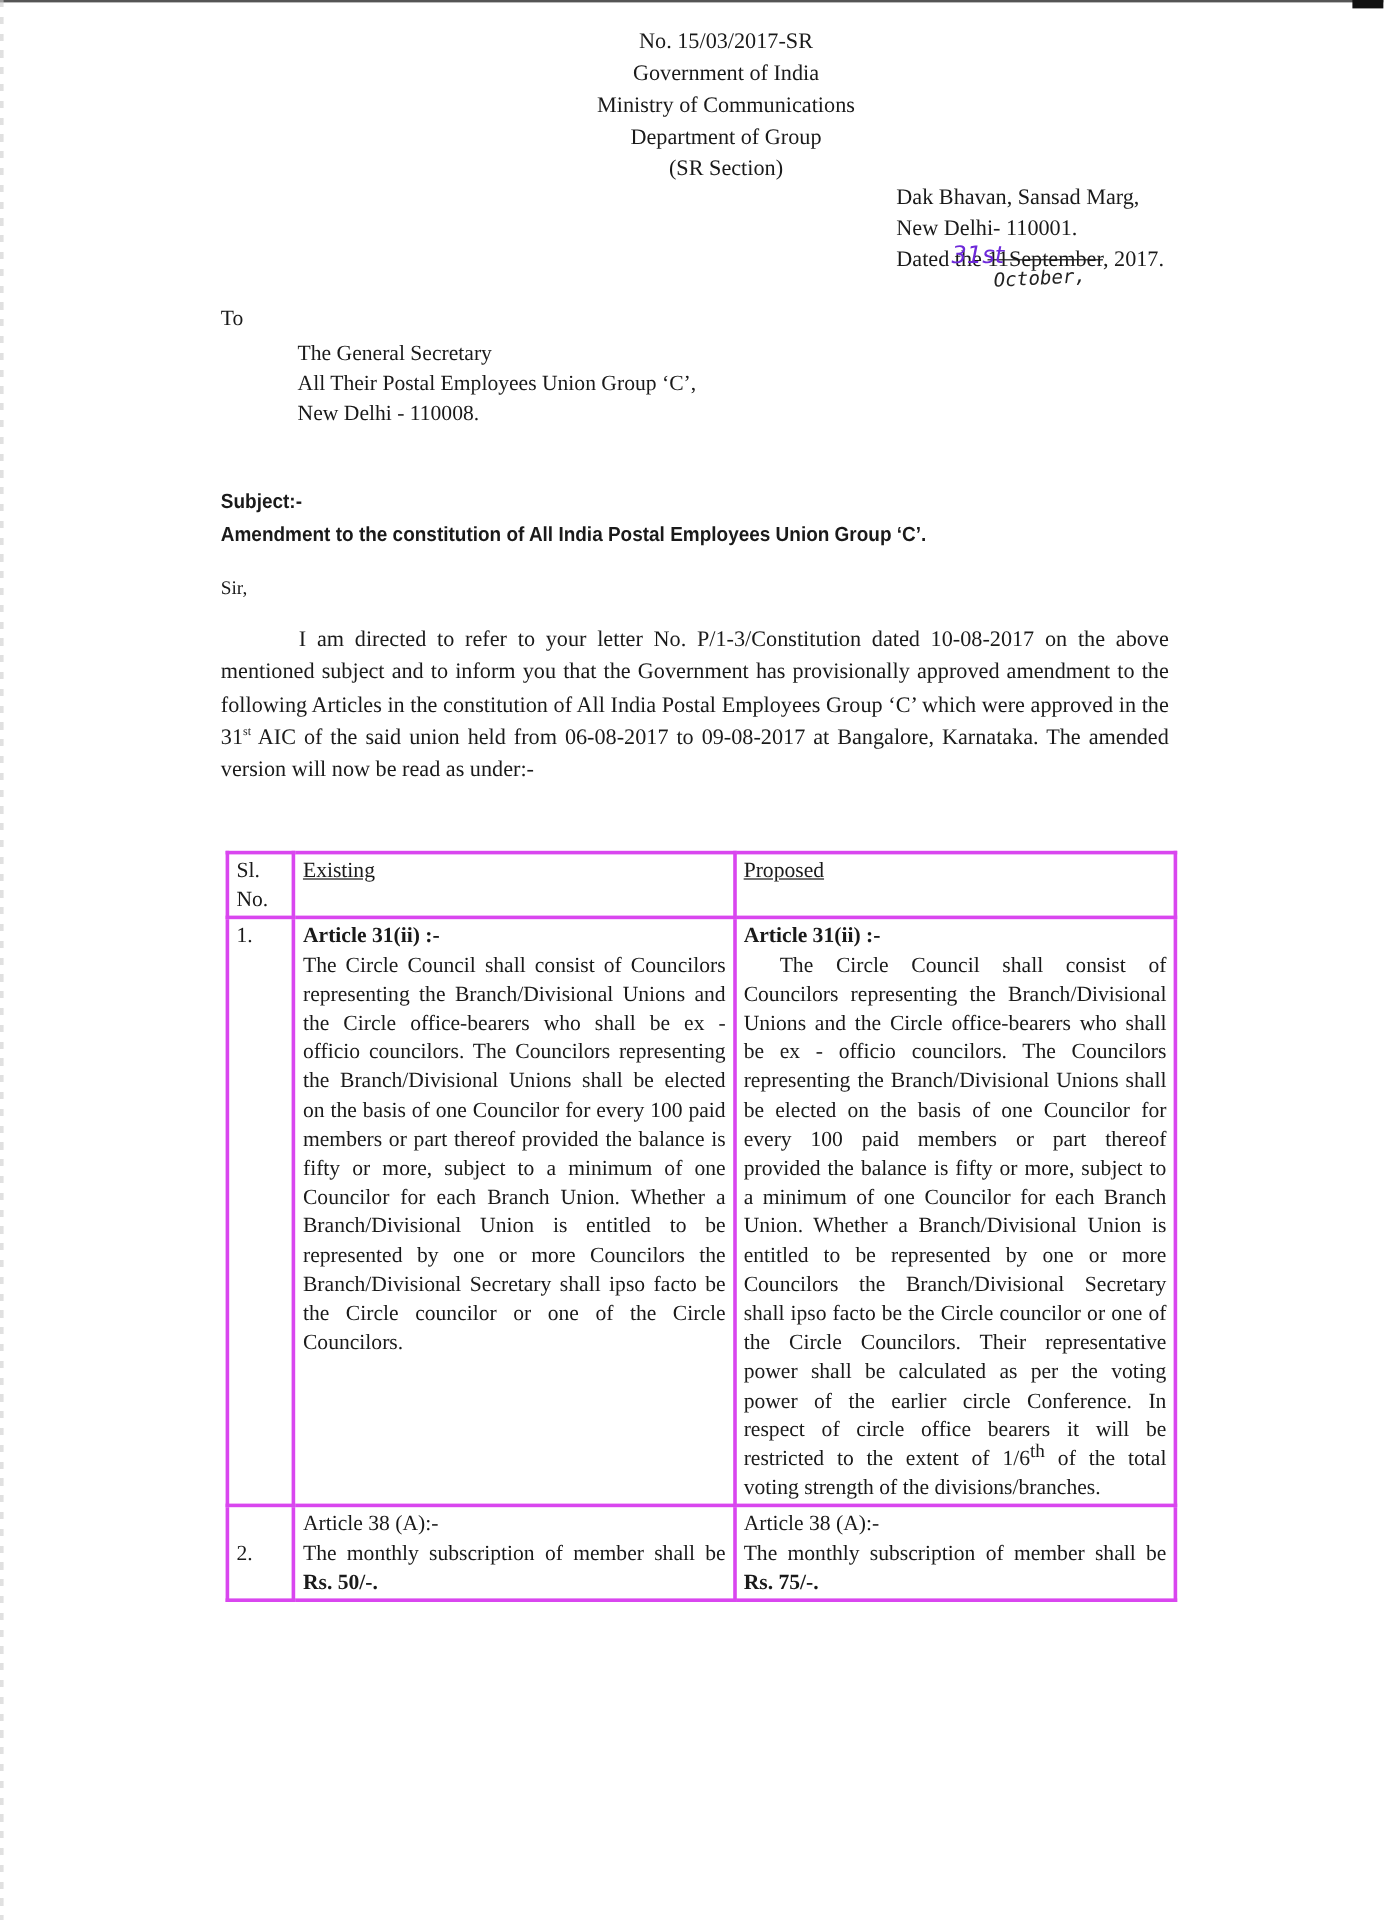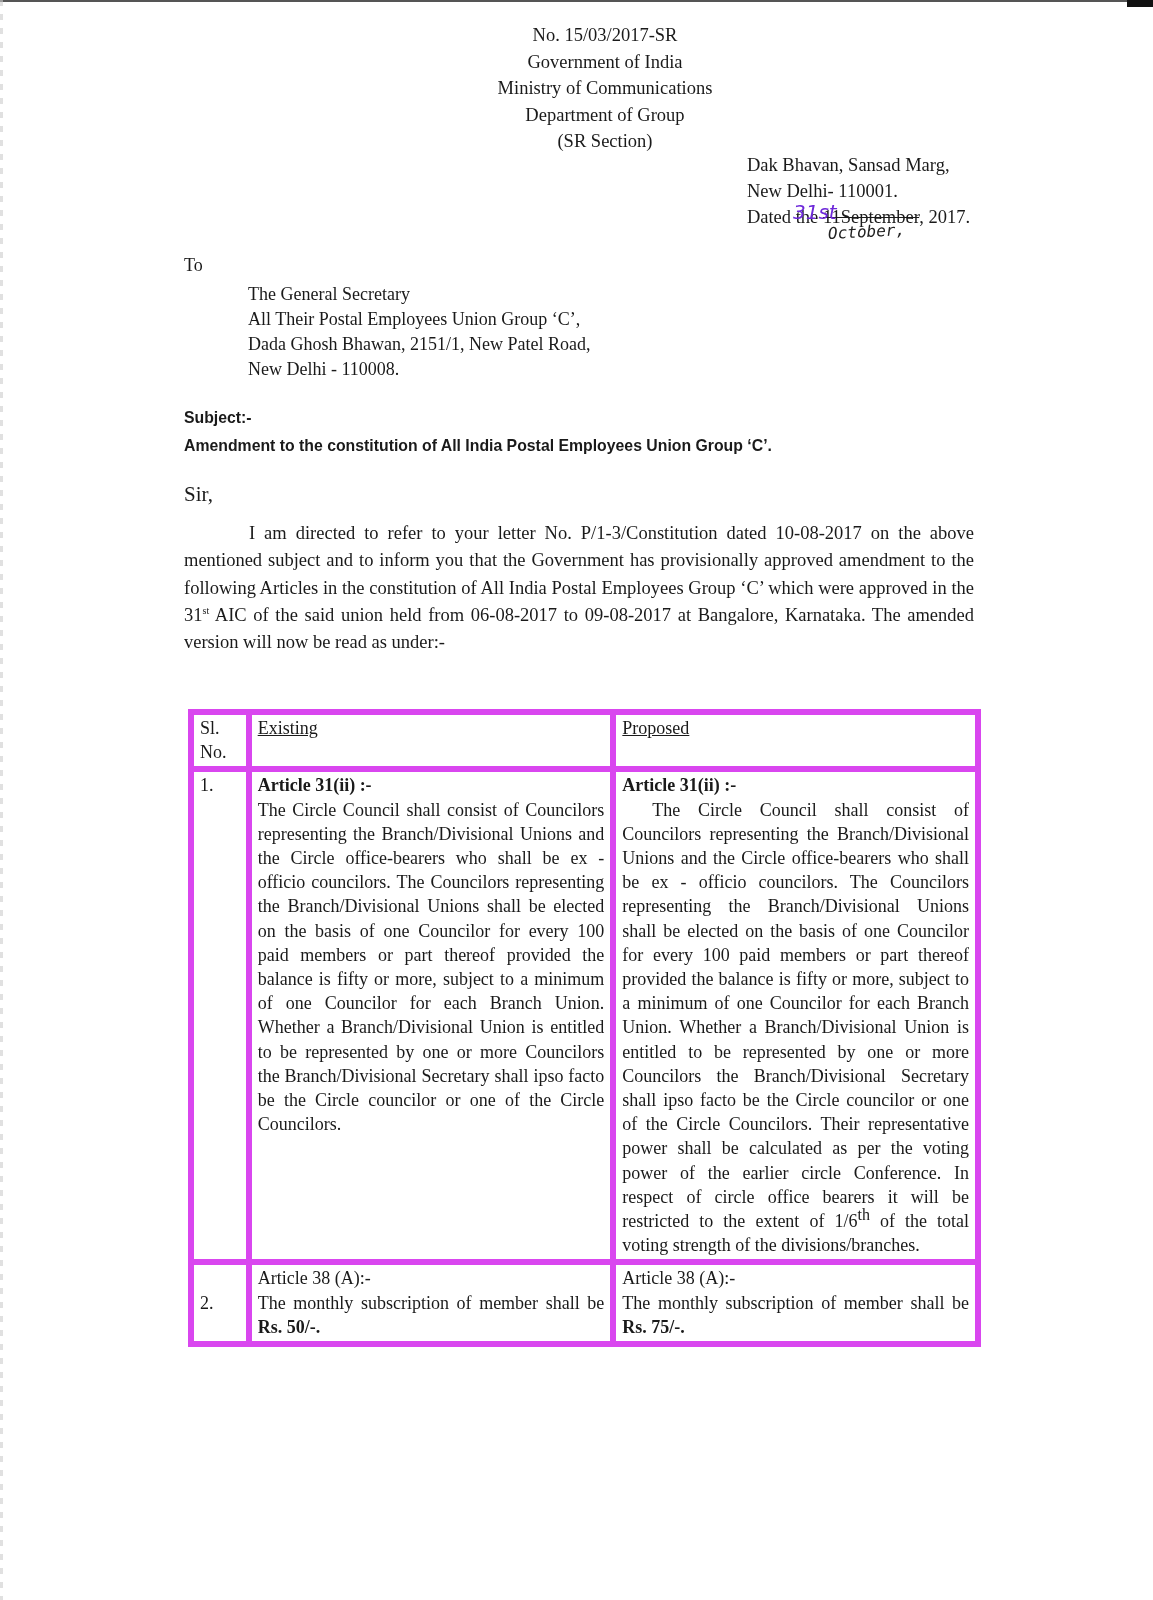--- a/index.html
+++ b/index.html
@@ -26,29 +26,29 @@
 
     .to-label { position: absolute; left: 184px; top: 255px; font-family: "Liberation Serif", serif; font-size: 18px; }
     .recipient { position: absolute; left: 248px; top: 282px; font-family: "Liberation Serif", serif;
       font-size: 18px; line-height: 25px; }
 
     .subject { position: absolute; left: 184px; top: 404px; width: 800px; font-family: "Liberation Sans", sans-serif;
       font-weight: bold; font-size: 17px; line-height: 28px; transform: scaleX(0.93); transform-origin: left; }
     .subject .label { display: inline-block; width: 108px; }
     .subject .text { display: inline-block; vertical-align: top; width: 740px; }
 
-    .salutation { position: absolute; left: 184px; top: 482px; font-family: "Liberation Serif", serif; font-size: 21px; }
+    .salutation { position: absolute; left: 184px; top: 482px; font-family: "Liberation Serif", serif; font-size: 16px; }
 
     .body-para { position: absolute; left: 184px; top: 520px; width: 790px; font-family: "Liberation Serif", serif;
       font-size: 18.5px; line-height: 27.3px; text-align: justify; text-indent: 65px; }
     .body-para sup { font-size: 10px; }
 
     table.amend { position: absolute; left: 188px; top: 709px; width: 793px; border-collapse: collapse;
       font-family: "Liberation Serif", serif; font-size: 18px; line-height: 24.2px; }
-    table.amend td { border: 6px solid #d946ef; vertical-align: top; padding: 1px 6px 2px 6px; margin-top: 33px; }
+    table.amend td { border: 3px solid #d946ef; vertical-align: top; padding: 1px 6px 2px 6px; margin-top: 33px; }
     td.sl { width: 38px; }
     td.col { width: 336px; text-align: justify; }
     .hdr { text-decoration: underline; font-weight: normal; }
     .art { font-weight: bold; }
     .indent { text-indent: 30px; }
     sup { font-size: 16px; line-height: 0; }
     .row2 td { padding-top: 1px; }
   </style>
 </head>
 <body>
@@ -73,21 +73,20 @@
     <span class="strike">11September</span><span>, 2017.</span>
   </div>
 </div>
 <div class="handwriting-day">31st</div>
 <div class="handwriting" style="left:828px; top:222px;">October,</div>
 
 <div class="to-label">To</div>
 <div class="recipient">
   <div>The General Secretary</div>
   <div>All Their Postal Employees Union Group ‘C’,</div>
-  <div>Dada Ghosh Bhawan, 2151/1, New Patel Road,</div>
   <div>New Delhi - 110008.</div>
 </div>
 
 <div class="subject">
   <span class="label">Subject:-</span><span class="text">Amendment to the constitution of All India Postal Employees Union Group ‘C’.</span>
 </div>
 
 <div class="salutation">Sir,</div>
 
 <div class="body-para"><span>I am directed to refer to your letter No. P/1-3/Constitution dated 10-08-2017 on the above mentioned subject and to inform you that the Government has provisionally approved amendment to the following Articles in the constitution of All India Postal Employees Group ‘C’ which were approved in the 31</span><sup>st</sup><span> AIC of the said union held from 06-08-2017 to 09-08-2017 at Bangalore, Karnataka. The amended version will now be read as under:-</span></div>

